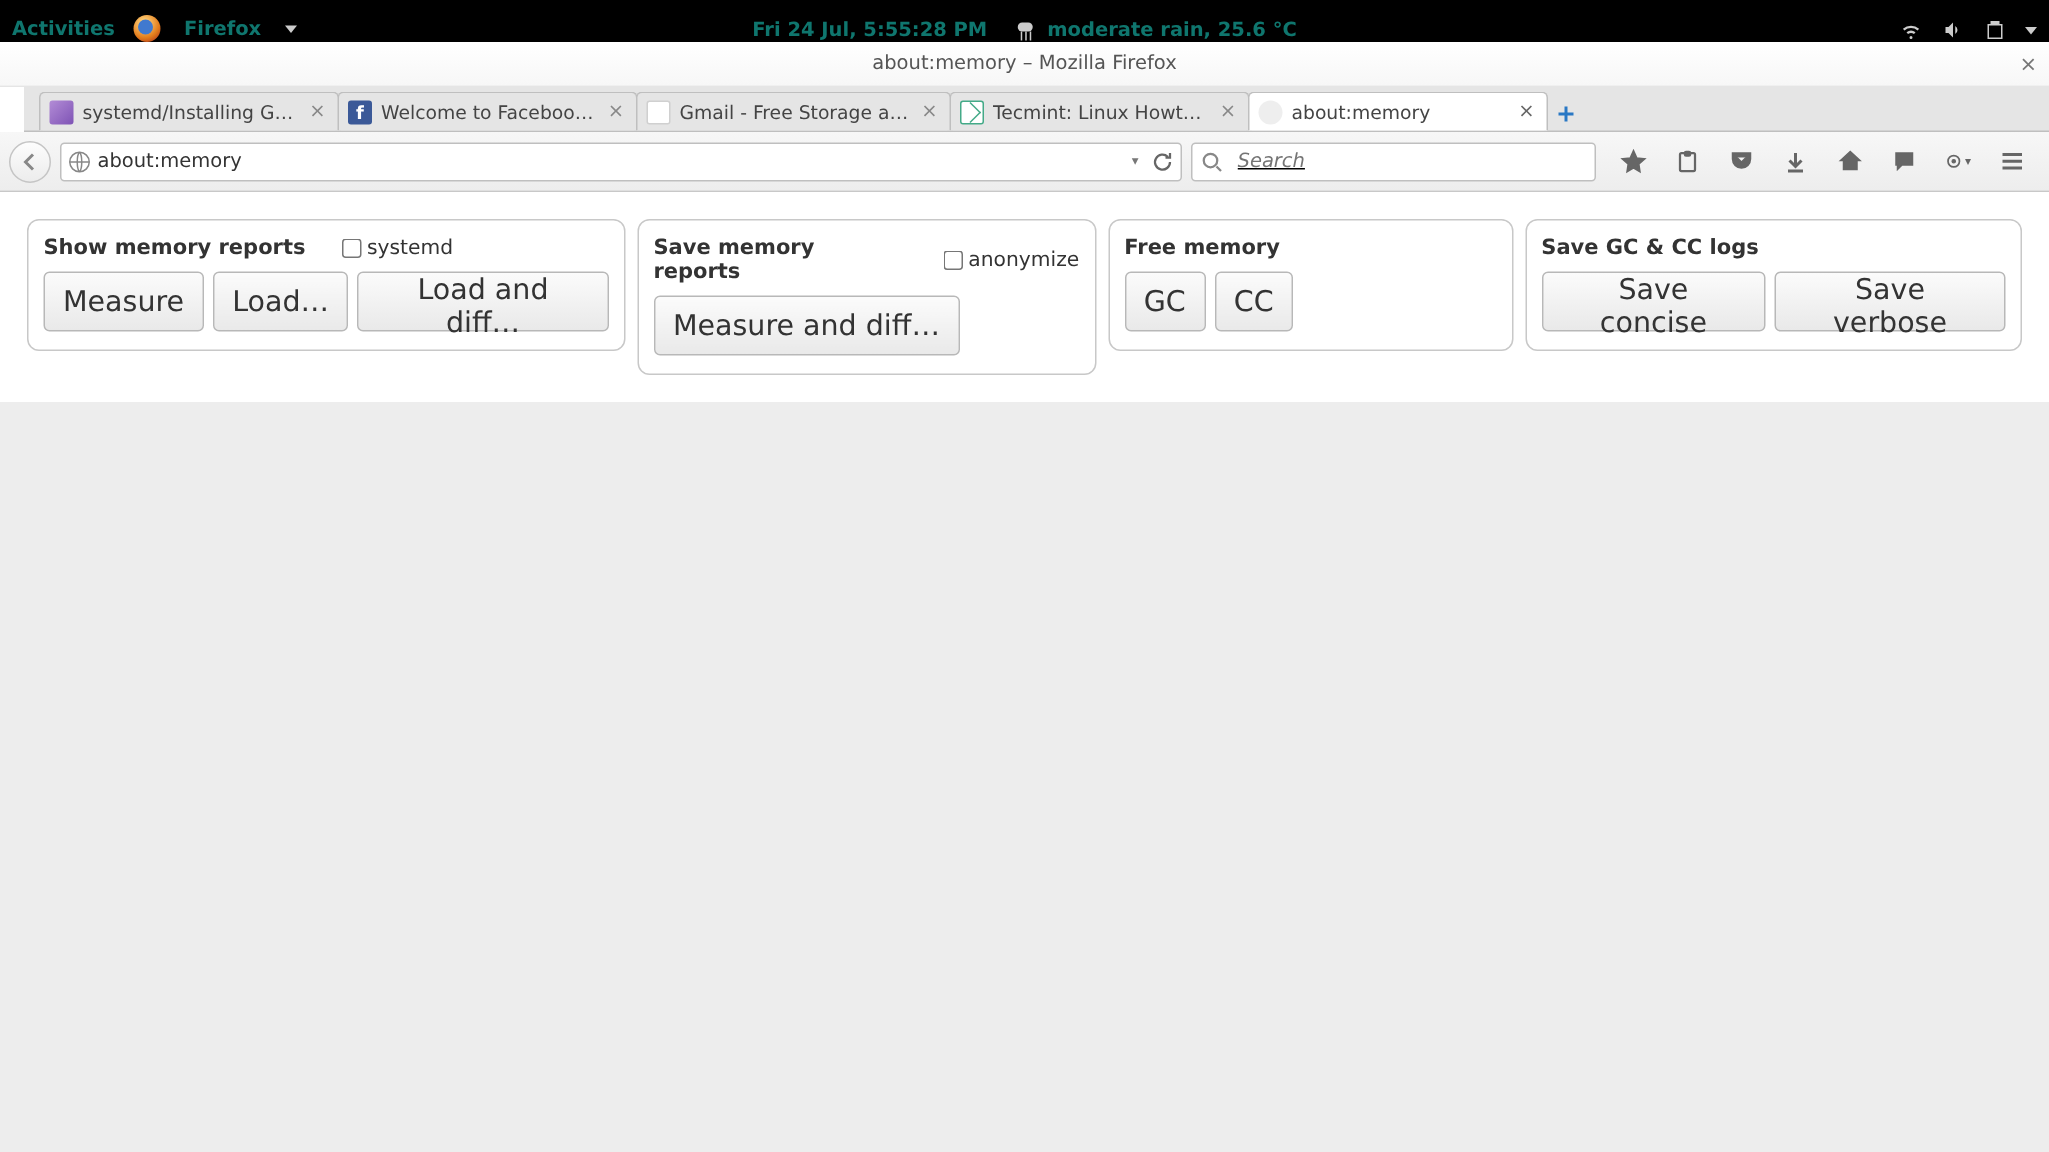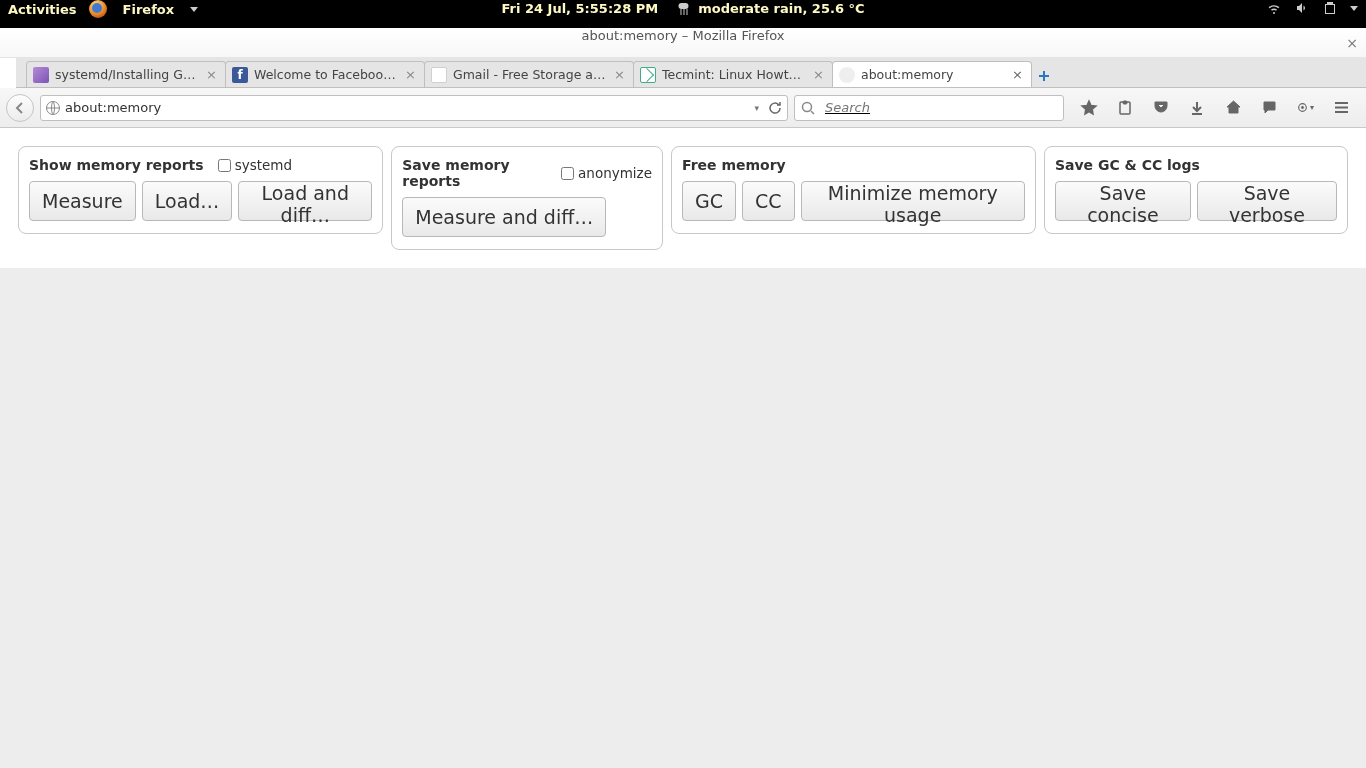--- a/index.html
+++ b/index.html
@@ -1,36 +1,36 @@
 <!DOCTYPE html>
 <html><head>
 <meta charset="utf-8">
 <style>
 * { box-sizing: border-box; margin: 0; padding: 0; font-family: "DejaVu Sans", "Cantarell", sans-serif; }
 body { width: 1366px; height: 768px; background: #ededed; overflow: hidden; }
 
 
-.gnome-panel { height: 28px; background: #000; color: #fef9c3; display: flex; align-items: flex-start; font-size: 13px; font-weight: bold; padding: 0 8px; }
+.gnome-panel { height: 28px; background: #000; color: #0f766e; display: flex; align-items: flex-end; font-size: 13px; font-weight: bold; padding: 0 8px; }
 .gnome-left { display: flex; align-items: center; gap: 12px; }
 .gnome-center { position: absolute; left: 50%; transform: translateX(-50%); display: flex; align-items: center; gap: 18px; }
 .gnome-right { margin-left: auto; display: flex; align-items: center; gap: 12px; }
 .gnome-panel .activities { cursor: pointer; }
 .gnome-panel .app-btn { display: flex; align-items: center; gap: 16px; cursor: pointer; }
 .ff-icon { width: 18px; height: 18px; border-radius: 50%; background: radial-gradient(circle at 40% 30%, #ffd27a 10%, #e27b1a 60%, #a01e1e 100%); position: relative; }
 .ff-icon::after { content:""; position:absolute; width:10px; height:10px; border-radius:50%; background:#4079cf; top:3px; left:3px; }
 .chevron-down { width:0; height:0; border-left:4px solid transparent; border-right:4px solid transparent; border-top:5px solid #ccc; display:inline-block; }
 .weather-ico { width:16px; height:16px; display:inline-block; position:relative; }
 .weather-ico::before { content:""; position:absolute; width:10px; height:6px; background:#ccc; border-radius:4px; top:3px; left:2px; }
 .weather-ico::after { content:""; position:absolute; width:1px; height:6px; background:#ccc; top:9px; left:4px; box-shadow:3px 0 #ccc,6px 0 #ccc; }
 .tray-ico { width:16px; height:16px; display:inline-flex; align-items:center; justify-content:center; }
 .wifi-ico svg, .vol-ico svg, .bat-ico svg { fill:#ccc; }
 
 
 .ff-window { background:#fff; }
-.ff-titlebar { height:30px; display:flex; justify-content:center; position:relative; color:#555; font-size:13px; background:linear-gradient(#fff,#f7f7f7); border-bottom:1px solid #e5e5e5; }
+.ff-titlebar { height:30px; display:flex; align-items:center; justify-content:center; position:relative; color:#555; font-size:13px; background:linear-gradient(#fff,#f7f7f7); border-bottom:1px solid #e5e5e5; }
 .ff-titlebar .win-close { position:absolute; right:8px; top:7px; font-size:14px; color:#777; cursor:pointer; }
 
 
 .ff-tabstrip { height:30px; background:#e5e5e5; display:flex; align-items:flex-end; padding-left:10px; border-bottom:1px solid #bfbfbf;margin-left:16px; }
 .ff-tab { height:26px; min-width:200px; max-width:210px; display:flex; align-items:center; padding:0 8px 0 6px; font-size:12.5px; color:#444; border:1px solid #bfbfbf; border-bottom:none; border-top-left-radius:4px; border-top-right-radius:4px; background:#e5e5e5; margin-right:-1px; position:relative; cursor:pointer; }
 .ff-tab.active { background:#fff; z-index:2; }
 .ff-tab .favicon { width:16px; height:16px; margin-right:6px; flex-shrink:0; }
 .ff-tab .tlabel { flex:1; white-space:nowrap; overflow:hidden; text-overflow:ellipsis; }
 .ff-tab .tab-x { color:#888; margin-left:6px; font-size:13px; cursor:pointer; }
 .ff-tab.active .tab-x { color:#666; }
@@ -57,21 +57,21 @@
 .searchbar { width:270px; height:26px; border:1px solid #bfbfbf; border-radius:3px; background:#fff; display:flex; align-items:center; padding:0 6px; gap:10px;text-decoration:underline; }
 .searchbar svg { stroke:#888; fill:none; }
 .searchbar input { flex:1; border:none; outline:none; font-size:13px; color:#888; font-style:italic; background:transparent; }
 .tb-icons { display:flex; align-items:center; gap:18px; padding:0 10px; }
 .tb-ico { width:18px; height:18px; display:flex; align-items:center; justify-content:center; cursor:pointer; }
 .tb-ico svg { stroke:#666; fill:#666; }
 
 
 .page { padding:18px 18px; display:flex; gap:8px; align-items:flex-start; }
 fieldset.panel { border:1px solid #c8c8c8; border-radius:8px; background:#fff; padding:10px 10px 12px 10px; }
-.panel-head { display:flex; align-items:center; gap:14px; margin-bottom:8px; }
+.panel-head { display:flex; align-items:center; gap:24px; margin-bottom:8px; }
 .panel-head .ptitle { font-size:14px; font-weight:bold; color:#333; }
 .panel-head label { font-size:13.5px; color:#333; display:flex; align-items:center; gap:4px; }
 .panel-head input[type=checkbox] { width:13px; height:13px; }
 .btnrow { display:flex; gap:6px; }
 .btn { height:40px; padding:0 12px; border:1px solid #b8b8b8; border-radius:4px; background:linear-gradient(#fbfbfb,#e9e9e9); font-size:19px; color:#333; cursor:pointer; }
 </style>
 </head>
 <body>
 
 <div class="gnome-panel">
@@ -253,21 +253,20 @@
       </div>
     </fieldset>
 
     <fieldset class="panel" style="min-width:270px;">
       <div class="panel-head">
         <span class="ptitle">Free memory</span>
       </div>
       <div class="btnrow">
         <button class="btn">GC</button>
         <button class="btn">CC</button>
-        <button class="btn">Minimize memory usage</button>
       </div>
     </fieldset>
 
     <fieldset class="panel">
       <div class="panel-head">
         <span class="ptitle">Save GC &amp; CC logs</span>
       </div>
       <div class="btnrow">
         <button class="btn">Save concise</button>
         <button class="btn">Save verbose</button>

